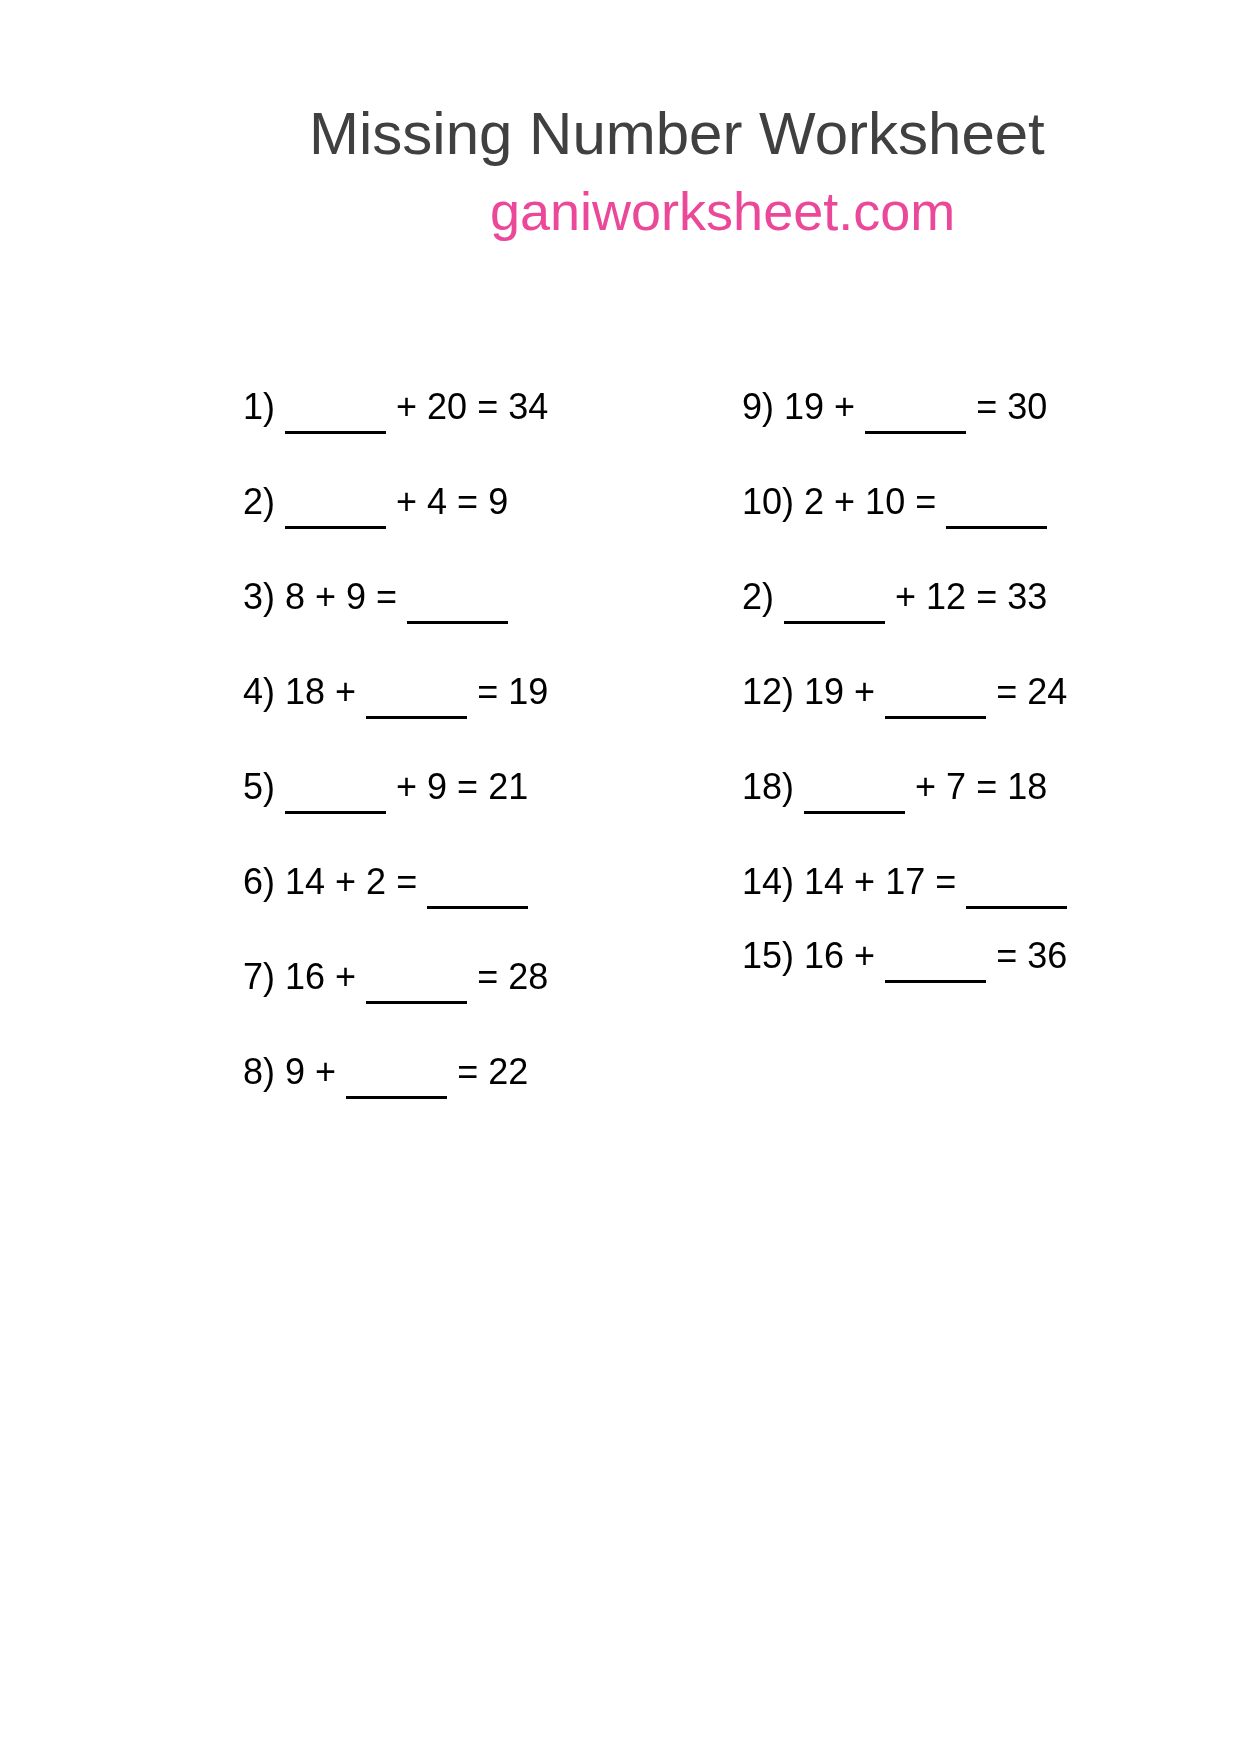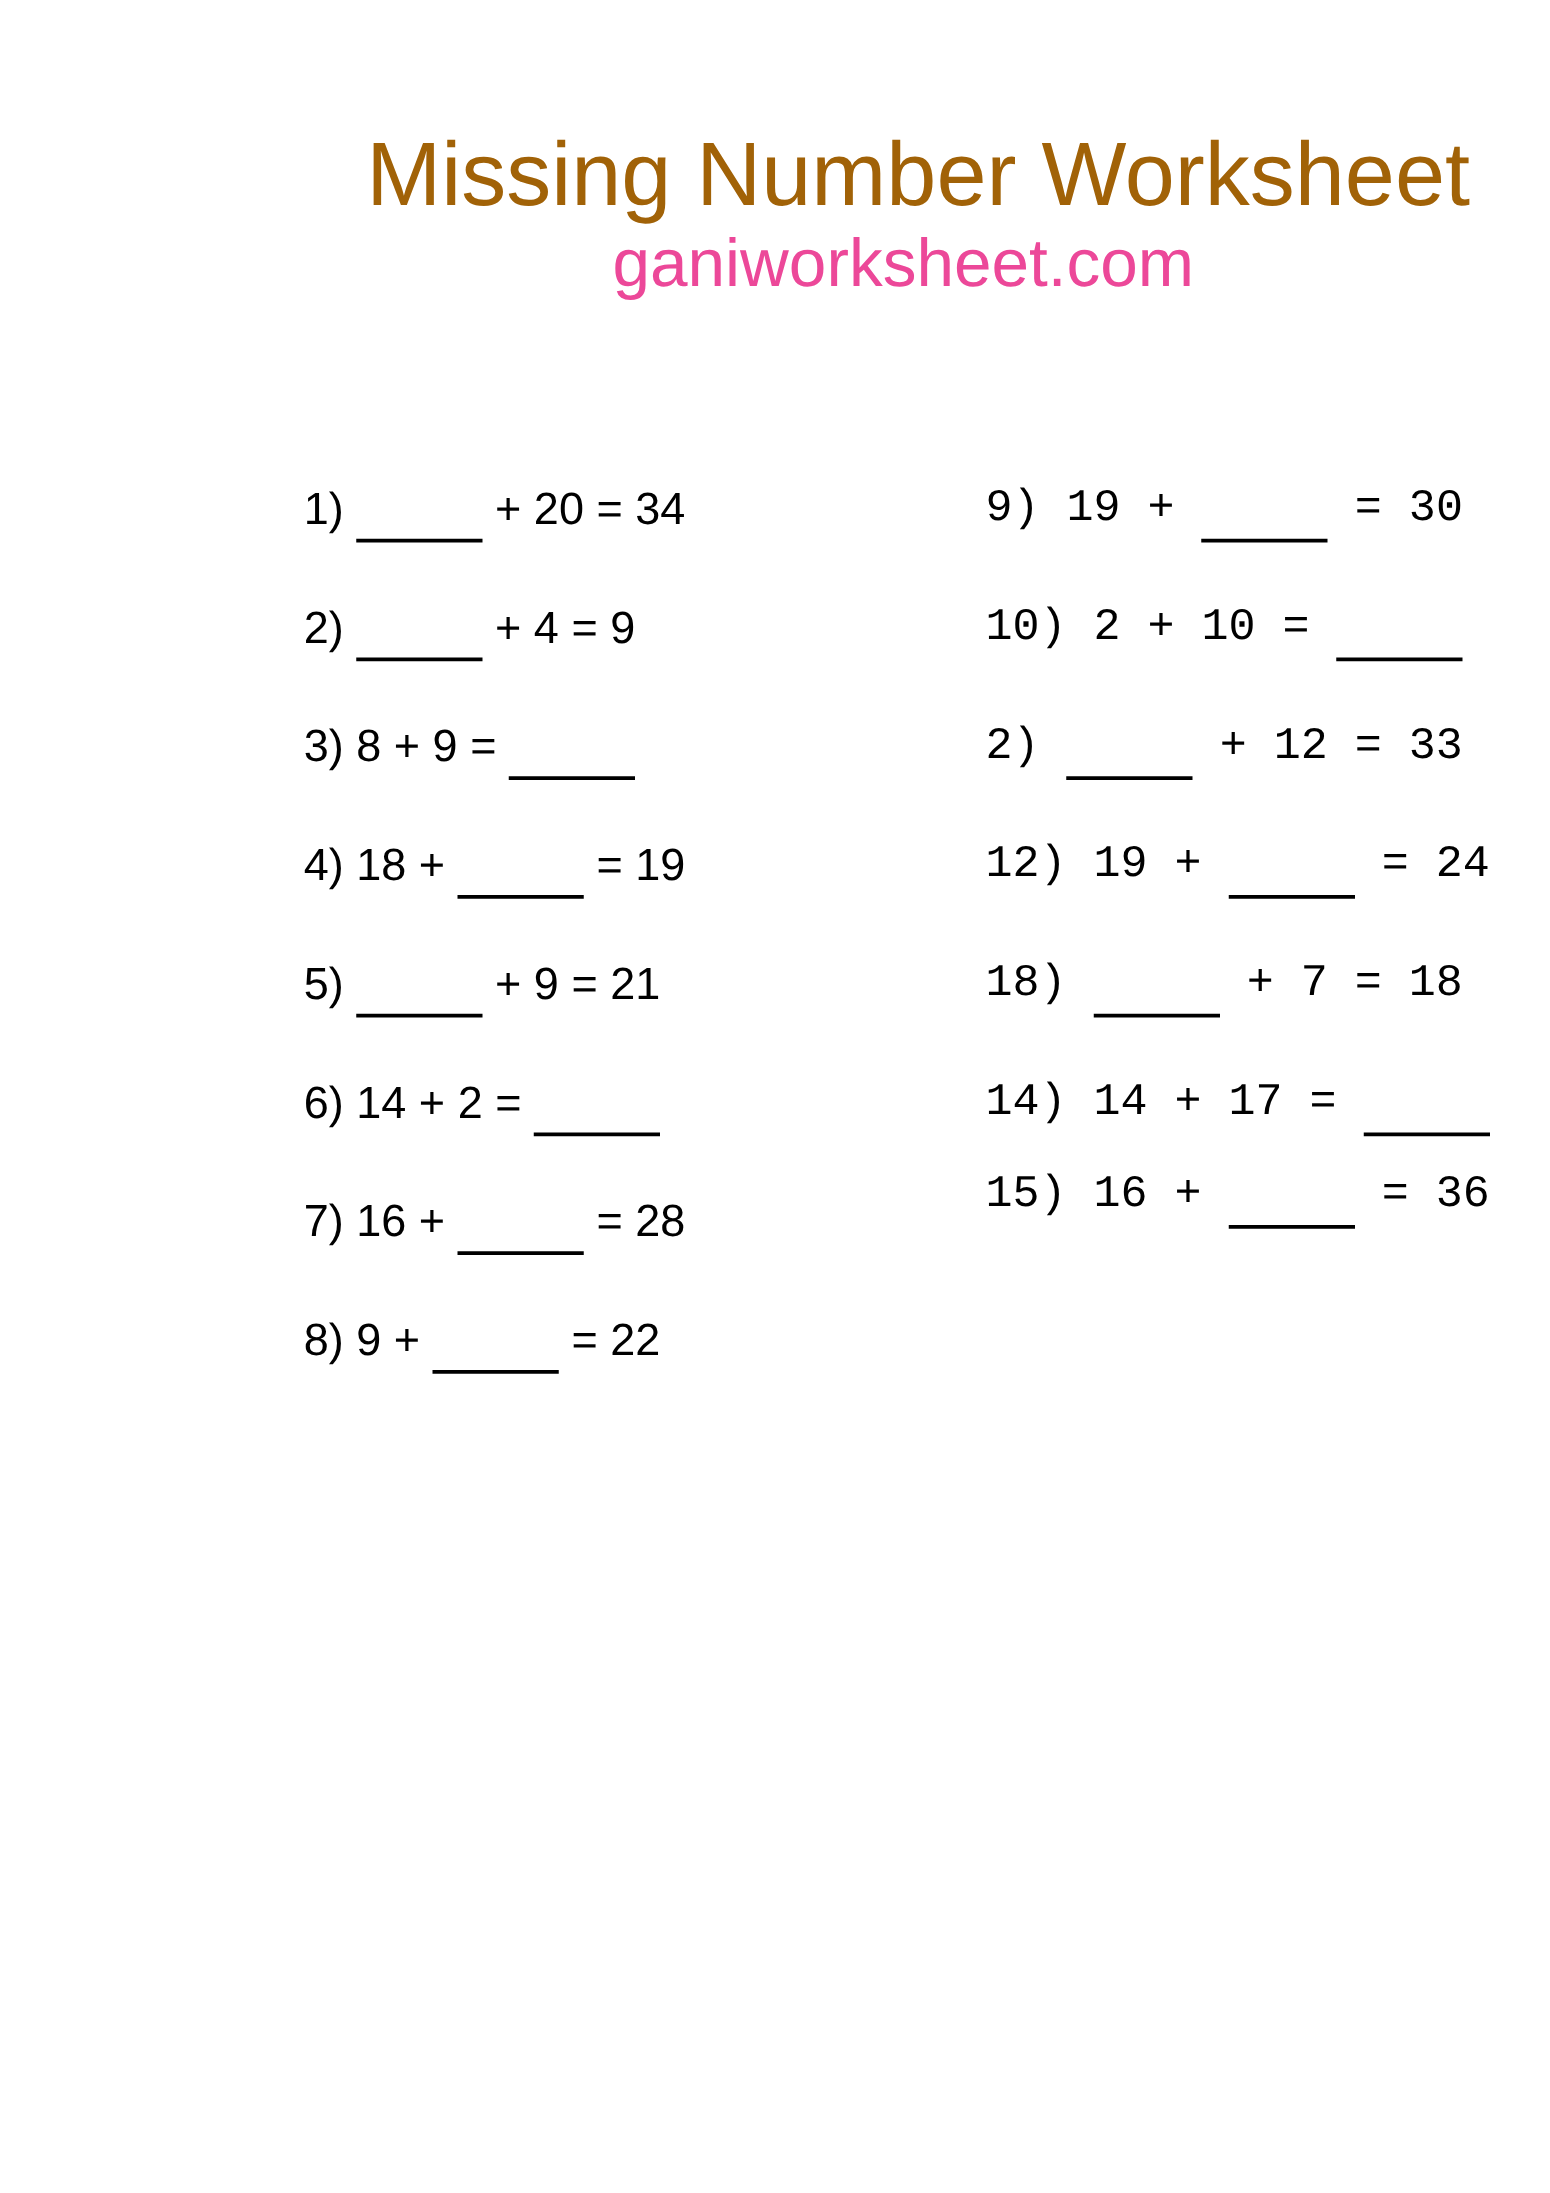--- a/index.html
+++ b/index.html
@@ -10,45 +10,45 @@
     body {
       width: 1240px;
       height: 1754px;
       position: relative;
       overflow: hidden;
       font-family: "Liberation Sans", sans-serif;
       color: #000000;
     }
     .title {
       position: absolute;
-      left: 293px;
+      left: 309px;
       top: 104px;
-      font-size: 72px;
+      font-size: 60px;
       line-height: 1;
       white-space: nowrap;
-      color: #a16207;
+      color: #404040;
     }
     .subtitle {
       position: absolute;
       left: 490px;
       top: 184px;
       font-size: 54px;
       line-height: 1;
       white-space: nowrap;
       color: #ec4899;
     }
     .problem {
       position: absolute;
       font-size: 36px;
       line-height: 1;
       white-space: pre;
       color: #000000;
     }
     .col-1 { left: 203px; }
-    .col-2 { left: 702px; font-family: Liberation Mono, monospace; }
+    .col-2 { left: 702px; }
     .blank {
       display: inline-block;
       width: 101px;
       height: 44px;
       vertical-align: top;
       position: relative;
     }
     .blank::after {
       content: "";
       position: absolute;

